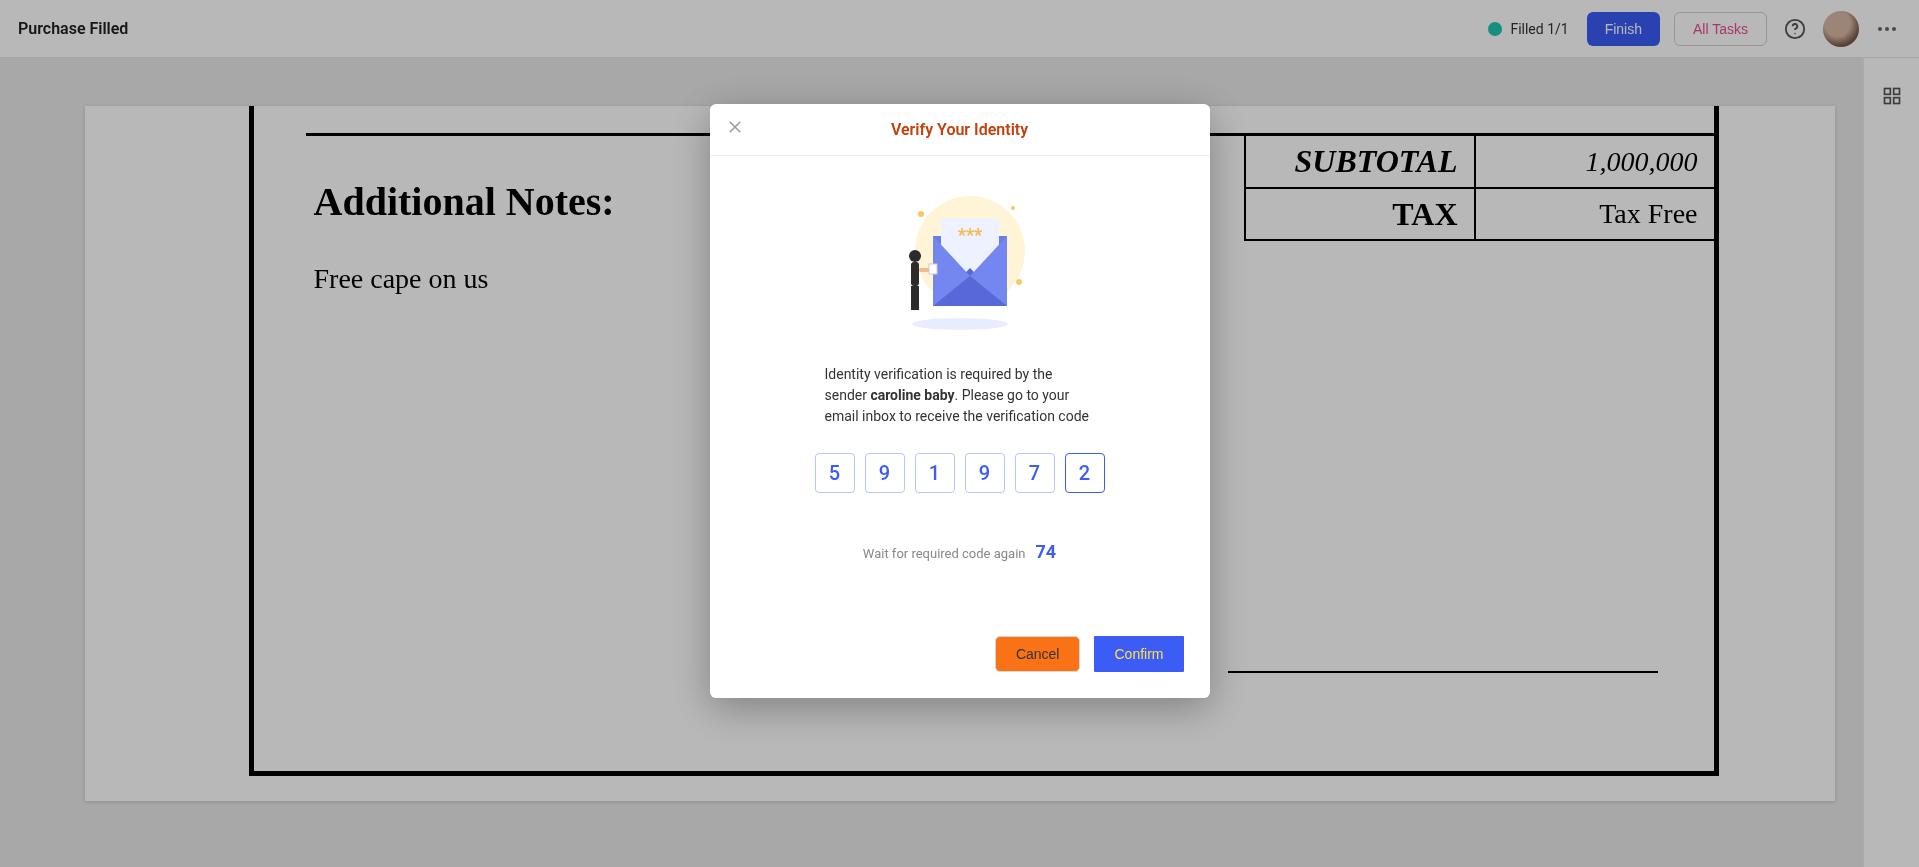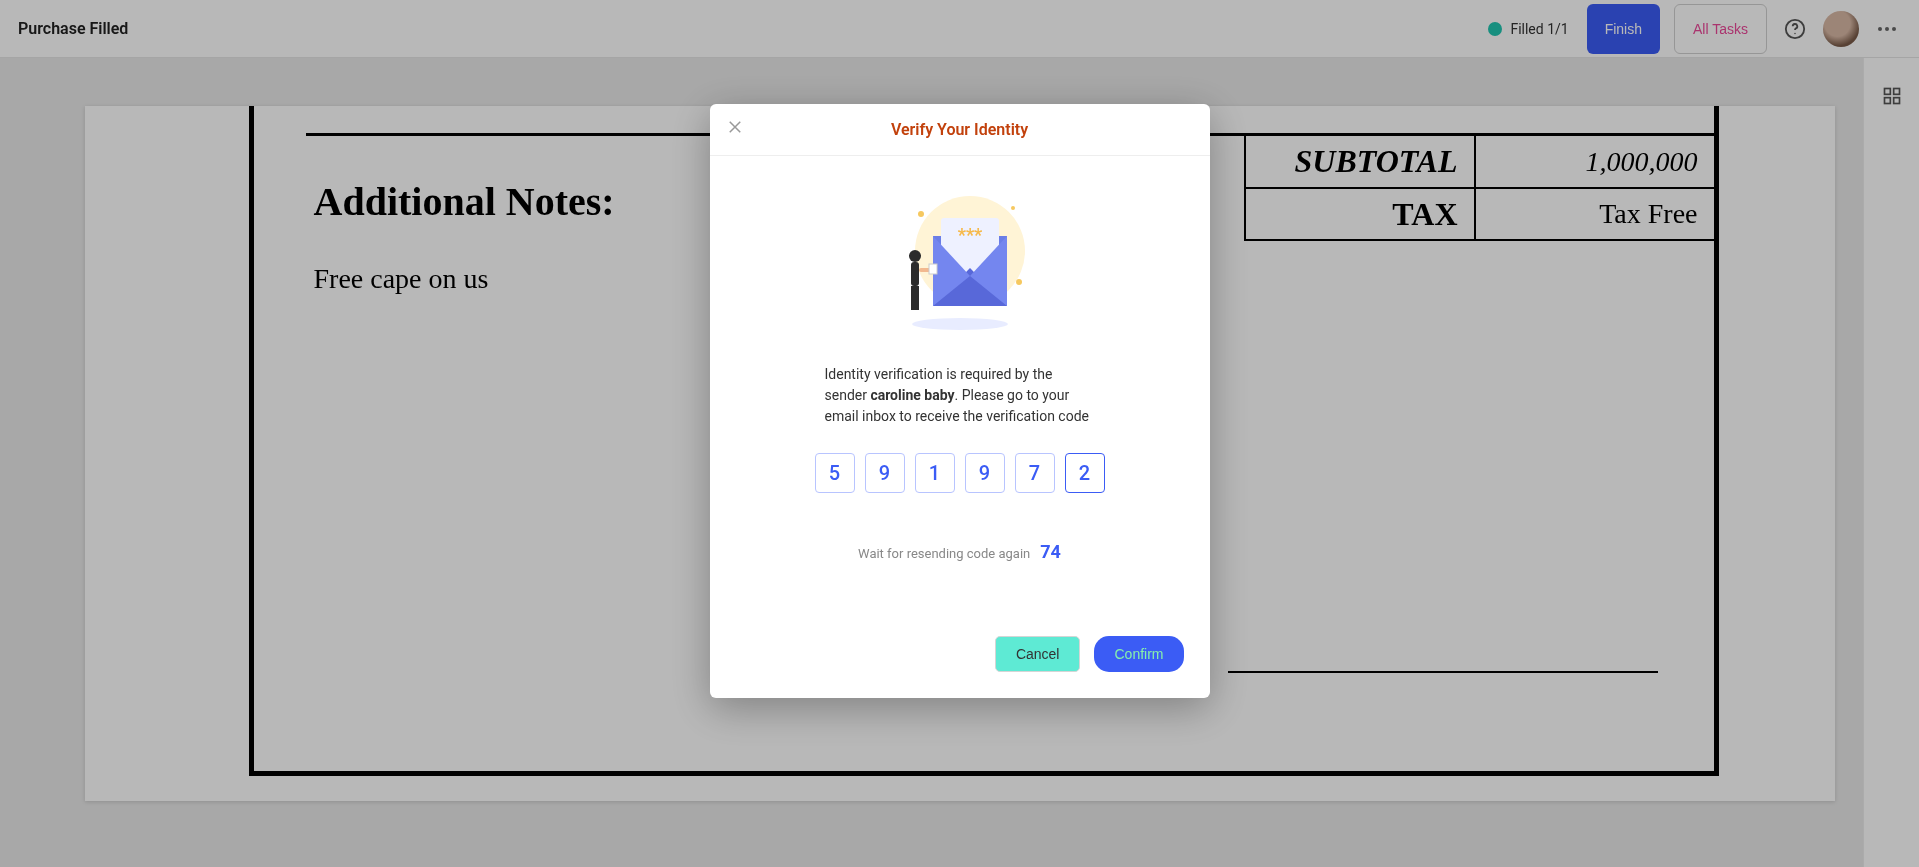--- a/index.html
+++ b/index.html
@@ -14,21 +14,21 @@
   
   .header {
     position: relative; z-index: 1;
     height: 58px; background: #fff; display: flex; align-items: center;
     padding: 0 18px; border-bottom: 1px solid #e5e5e5;
   }
   .header-title { font-size: 16px; font-weight: 600; color: #222; flex: 0 0 auto; }
   .header-spacer { flex: 1; }
   .status-dot { width: 14px; height: 14px; border-radius: 50%; background: #20c6b1; margin-right: 8px; }
   .status-text { font-size: 14px; color: #333; margin-right: 18px; }
-  .btn { border-radius: 6px; font-size: 14px; height: 50px; display: inline-flex; align-items: center; justify-content: center; padding: 0 18px; cursor: pointer; border: none; }
+  .btn { border-radius: 6px; font-size: 14px; height: 34px; display: inline-flex; align-items: center; justify-content: center; padding: 0 18px; cursor: pointer; border: none; }
   .btn-primary { background: #3b5cf5; color: #fff; font-weight: 500; }
   .btn-outline { background: #fff; border: 1px solid #d0d0d0; color: #ec4899; }
   .header .btn { margin-right: 14px; }
   .icon-btn { width: 28px; height: 28px; display: inline-flex; align-items: center; justify-content: center; color: #555; cursor: pointer; margin-right: 14px; }
   .avatar { width: 36px; height: 36px; border-radius: 50%; background: radial-gradient(circle at 40% 35%, #d9b9a6 0 40%, #7a5b49 70%); margin-right: 14px; cursor: pointer; }
   .more-icon { display:inline-flex; gap:3px; }
   .more-icon span { width:4px; height:4px; background:#666; border-radius:50%; }
 
   
   .doc-area {
@@ -91,22 +91,22 @@
     display:flex; align-items:center; justify-content:center;
     font-size:20px; font-weight:500; color:#3b5cf5; text-align:center;
     font-family: inherit;
   }
   .code-box-active { border:1.5px solid #3b5cf5; }
 
   .resend-row { margin-top: 48px; font-size:13px; color:#888; display:flex; align-items:baseline; gap:10px; margin-bottom: 40px;}
   .resend-count { font-size:18px; font-weight:700; color:#3b5cf5; }
 
   .modal-footer { padding: 14px 26px 26px; display:flex; justify-content:flex-end; gap:14px; }
-  .btn-modal-cancel { background:#5eead4; border:1px solid #d5d5d5; color:#333; height:36px; padding:0 20px; border-radius:5px; font-size:14px; cursor:pointer;}
-  .btn-modal-confirm { background:#3b5cf5; color:#86efac; height:36px; padding:0 20px; border-radius:15px; font-size:14px; border:none; font-weight:500; cursor:pointer;}
+  .btn-modal-cancel { background:#f97316; border:1px solid #d5d5d5; color:#333; height:36px; padding:0 20px; border-radius:5px; font-size:14px; cursor:pointer;}
+  .btn-modal-confirm { background:#3b5cf5; color:#fde047; height:36px; padding:0 20px; border-radius:1px; font-size:14px; border:none; font-weight:500; cursor:pointer;}
 
 </style>
 </head>
 <body>
 
 <div class="header">
   <div class="header-title">Purchase Filled</div>
   <div class="header-spacer"></div>
   <div class="status-dot"></div>
   <div class="status-text">Filled 1/1</div>
@@ -212,21 +212,21 @@
       </div>
       <div class="code-row">
         <input class="code-box" maxlength="1" value="5" style="">
         <input class="code-box" maxlength="1" value="9" style="">
         <input class="code-box" maxlength="1" value="1" style="">
         <input class="code-box" maxlength="1" value="9" style="">
         <input class="code-box" maxlength="1" value="7" style="">
         <input class="code-box code-box-active" maxlength="1" value="2" style="">
       </div>
       <div class="resend-row">
-        <span>Wait for resending code again</span>
+        <span>Wait for required code again</span>
         <span class="resend-count">74</span>
       </div>
     </div>
     <div class="modal-footer">
       <button class="btn-modal-cancel">Cancel</button>
       <button class="btn-modal-confirm">Confirm</button>
     </div>
   </div>
 </div>
 

